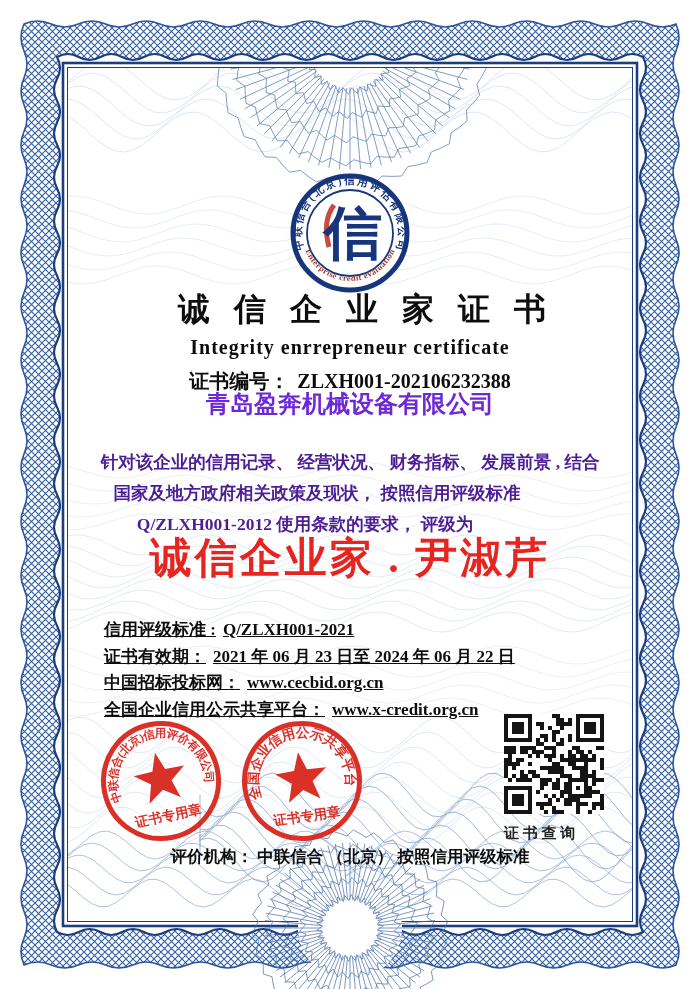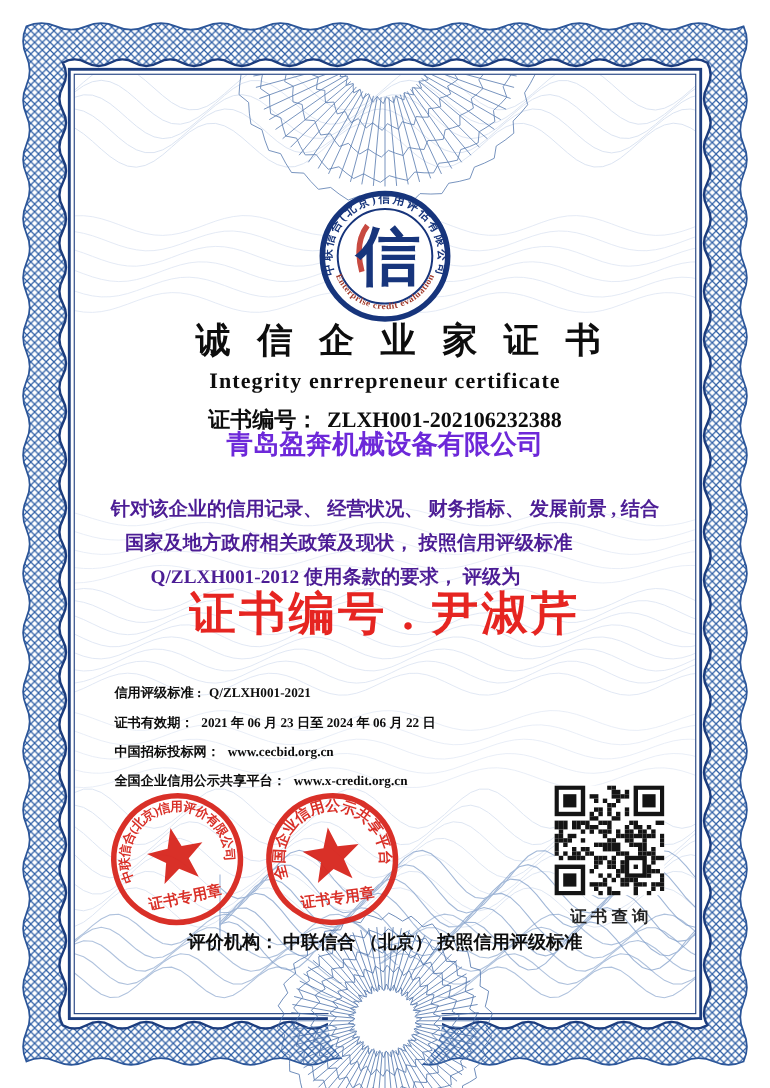--- a/index.html
+++ b/index.html
@@ -13,23 +13,23 @@
   .title-en{top:326px;font-size:20px;font-weight:700;letter-spacing:1px;color:#0d0d0d;margin-top:10px;}
   .certno{top:368px;font-size:20px;font-weight:700;color:#0d0d0d;}
   .certno .lbl{margin-right:8px;}
   .company{top:388px;font-size:24px;font-weight:700;color:#6d28d9;}
   .bodyline{font-size:17.5px;font-weight:700;color:#4c1d95;}
   .b0{top:450px;}
   .b1{top:481px;transform:translateX(-33px);}
   .b2{top:512px;transform:translateX(-45px);}
   .award{top:530px;font-size:42px;font-weight:900;letter-spacing:3px;color:#e62521;}
   .info{position:absolute;left:104px;top:617px;z-index:4;}
-  .iline{font-size:12px;font-weight:700;height:26.5px;line-height:26.5px;white-space:nowrap;color:#0d0d0d;}
+  .iline{font-size:17px;font-weight:700;height:26.5px;line-height:26.5px;white-space:nowrap;color:#0d0d0d;text-decoration:underline;}
   .iline .il{margin-right:7px;}
-  .qrlabel{position:absolute;left:504px;top:824px;width:100px;text-align:center;
+  .qrlabel{position:absolute;left:504px;top:824px;width:100px;
            font-size:15px;font-weight:700;z-index:4;color:#222;}
   .issuer{top:846px;font-size:16.5px;font-weight:700;z-index:4;color:#0d0d0d;}
 </style>
 </head>
 <body>
 
 <div class="cert">
 
   <svg id="decor" class="layer" width="700" height="989" viewBox="0 0 700 989">
       <defs>
@@ -294,21 +294,21 @@
   <div class="ctext certno">
     <span class="lbl">证书编号：</span><span>ZLXH001-202106232388</span>
   </div>
 
   <div class="ctext company">青岛盈奔机械设备有限公司</div>
 
   <div class="ctext bodyline b0">针对该企业的信用记录、 经营状况、 财务指标、 发展前景 , 结合</div>
   <div class="ctext bodyline b1">国家及地方政府相关政策及现状， 按照信用评级标准</div>
   <div class="ctext bodyline b2">Q/ZLXH001-2012 使用条款的要求， 评级为</div>
 
-  <div class="ctext award">证书编号 . 尹淑芹</div>
+  <div class="ctext award">诚信企业家 . 尹淑芹</div>
 
   <div class="info">
     <div class="iline">
       <span class="il">信用评级标准 :</span><span>Q/ZLXH001-2021</span>
     </div>
     <div class="iline">
       <span class="il">证书有效期：</span><span>2021 年 06 月 23 日至 2024 年 06 月 22 日</span>
     </div>
     <div class="iline">
       <span class="il">中国招标投标网：</span><span>www.cecbid.org.cn</span>

